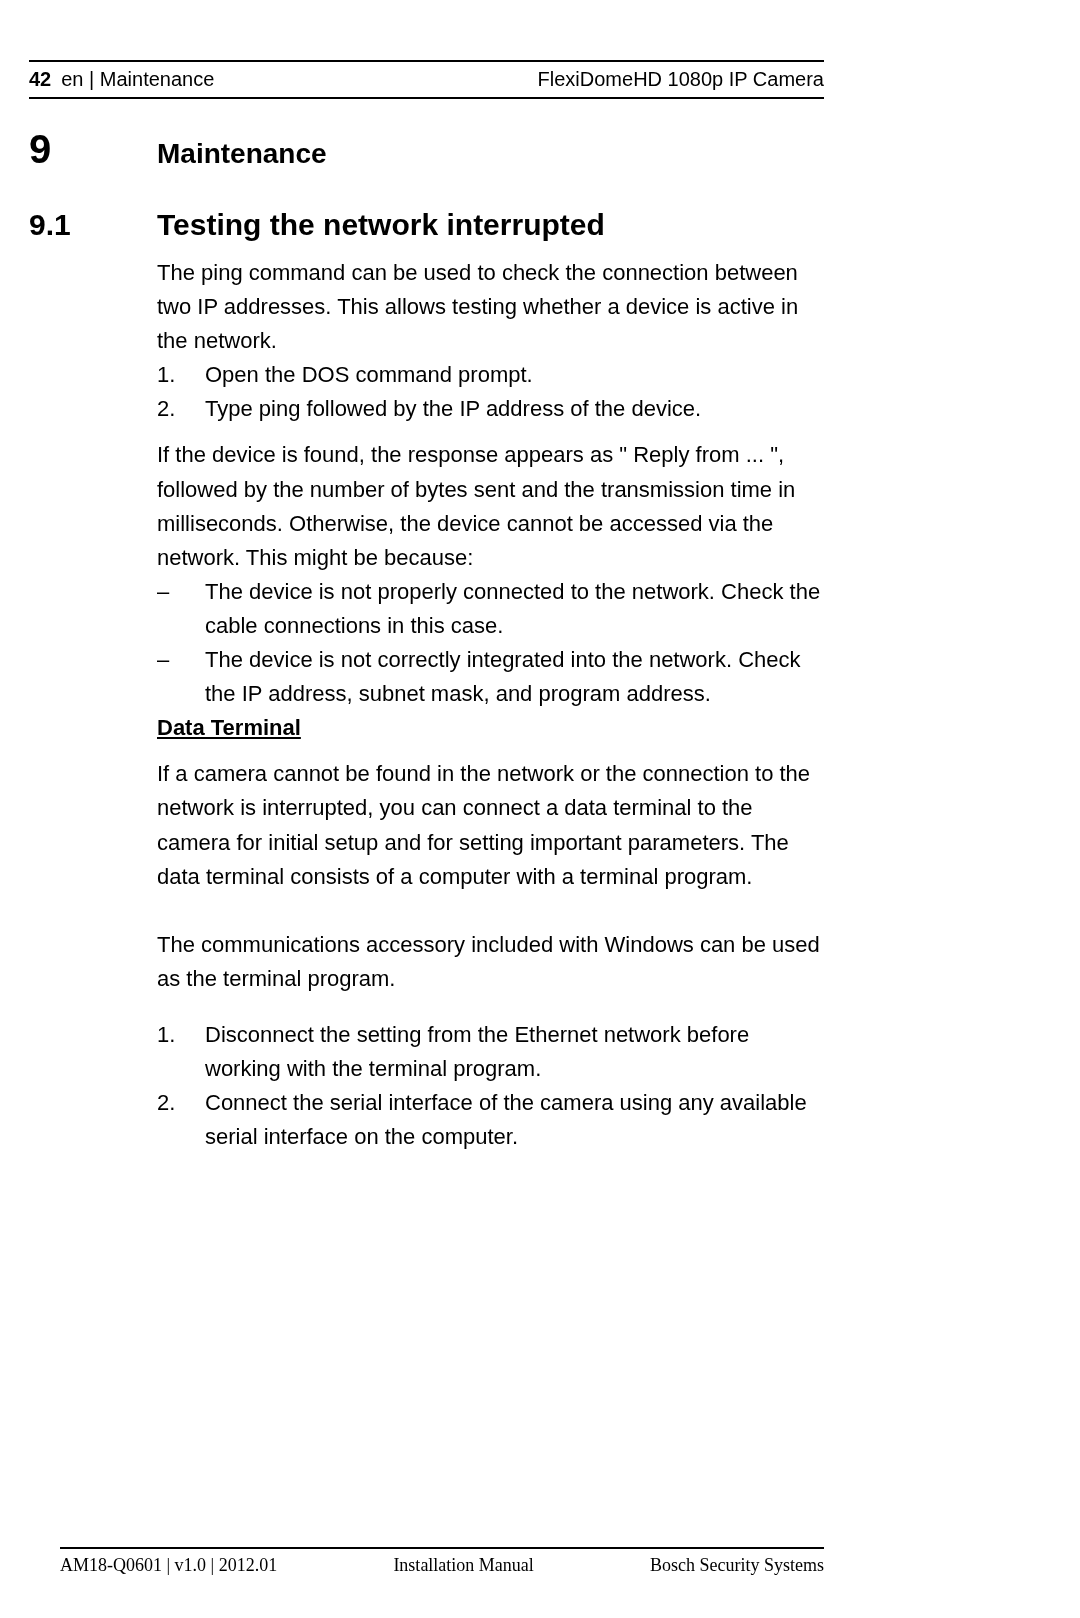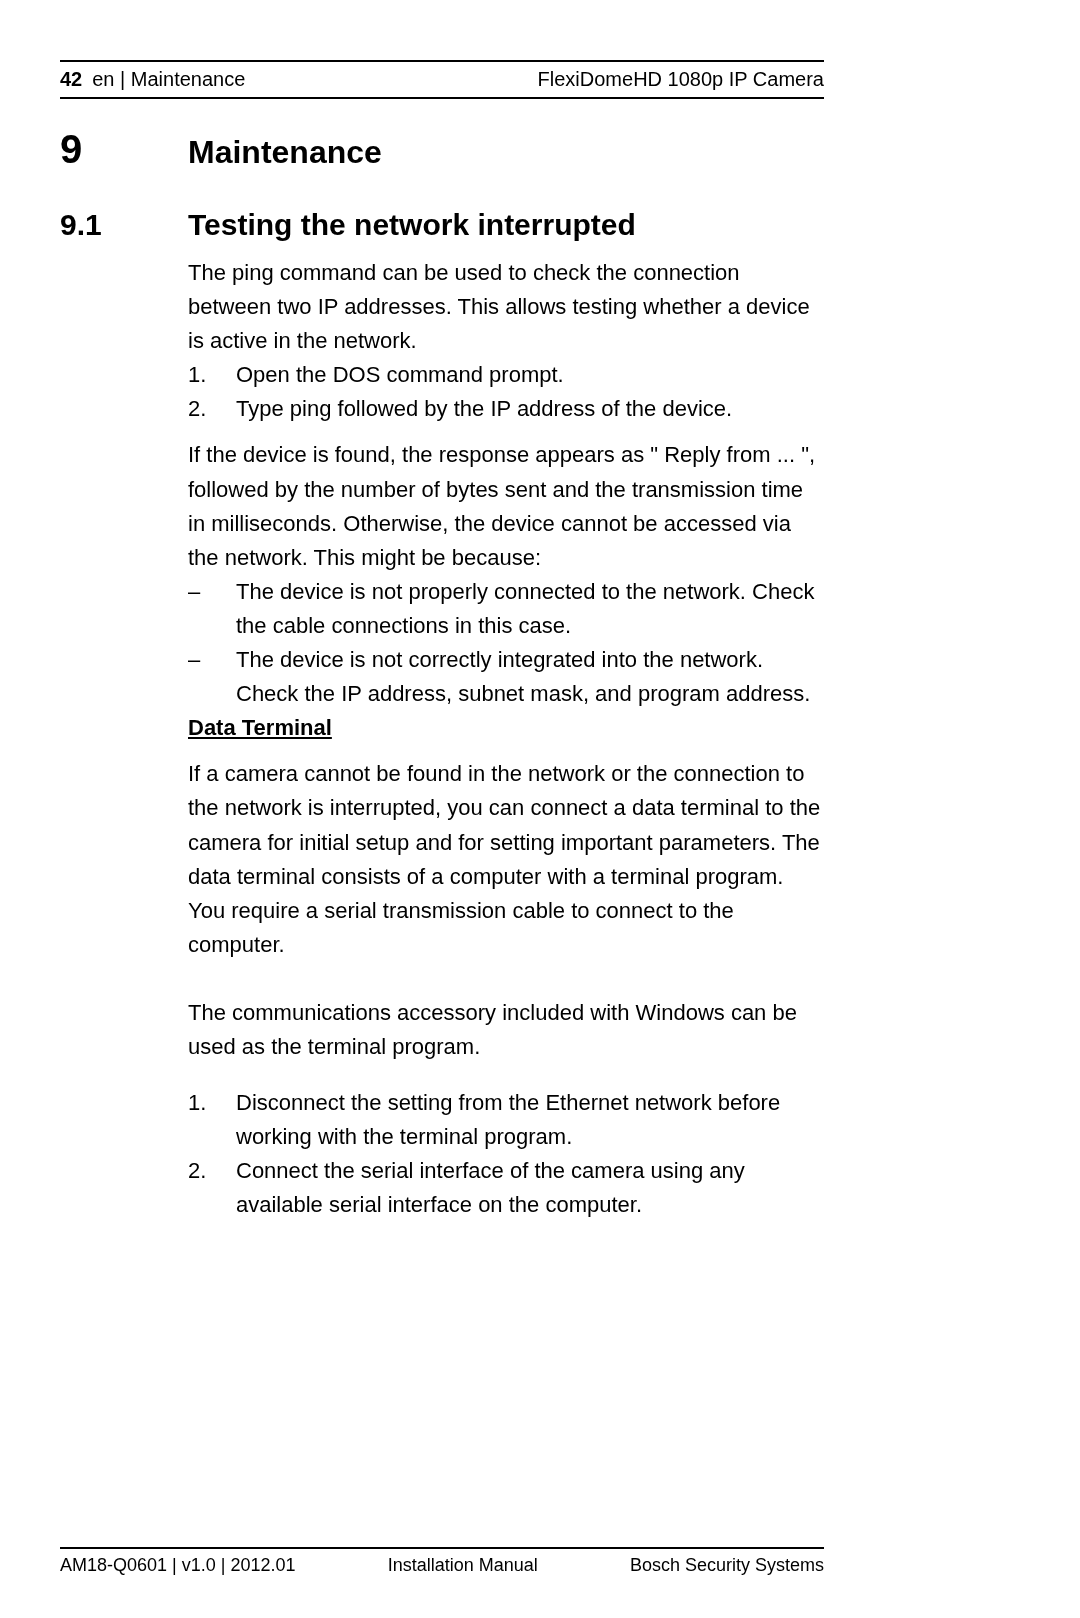--- a/index.html
+++ b/index.html
@@ -1,48 +1,48 @@
 <!DOCTYPE html>
 <html><head>
 <meta charset="utf-8">
 <style>
   * { box-sizing: border-box; margin: 0; padding: 0; }
   html, body { width: 1080px; height: 1618px; background: #fff; font-family: Arial, Helvetica, sans-serif; color: #000; }
-  .page { position: relative; width: 884px; height: 1618px; padding: 60px 60px 40px 60px; }
+  .page { position: relative; width: 884px; height: 1618px; padding: 60px 60px 40px 29px; }
   .header-rule-top { border-top: 2px solid #000; margin-bottom: 4px; }
   .header-line { display: flex; justify-content: space-between; align-items: baseline; font-size: 20px; padding: 2px 0 6px 0; }
   .header-left { display: flex; gap: 10px; }
   .header-rule-bottom { border-top: 2px solid #000; }
   .pgnum { font-weight: bold; }
 
   .content { padding-top: 28px; }
 
   .chapter-row { display: flex; align-items: baseline; margin-bottom: 30px; }
   .chapter-num { width: 128px; font-size: 40px; font-weight: bold; flex-shrink: 0; }
-  .chapter-title { font-size: 32px; font-weight: bold; }
+  .chapter-title { font-size: 28px; font-weight: bold; }
 
   .section-row { display: flex; align-items: baseline; margin-top: 36px; margin-bottom: 14px; }
   .section-num { width: 128px; font-size: 30px; font-weight: bold; flex-shrink: 0; }
   .section-title { font-size: 30px; font-weight: bold; }
 
   .body-block { margin-left: 128px; font-size: 22px; line-height: 1.55; }
   .para { margin-top: 12px; }
   .para + .para { margin-top: 0; }
   .spacer { height: 22px; }
 
   .ol-item { display: flex; }
   .ol-marker { width: 48px; flex-shrink: 0; }
   .ul-item { display: flex; }
   .ul-marker { width: 48px; flex-shrink: 0; }
 
   .bold-sub { font-weight: bold; font-size: 22px; margin-bottom: 6px; text-decoration: underline; }
 
   .footer { position: absolute; left: 60px; right: 60px; bottom: 42px; }
   .footer-rule { border-top: 2px solid #000; margin-bottom: 6px; }
-  .footer-line { display: flex; justify-content: space-between; font-size: 18px; }
+  .footer-line { display: flex; justify-content: space-between; font-size: 18px; font-family: Liberation Serif, serif; }
 </style>
 </head>
 <body>
 
 <div class="page">
 
   <div class="header-rule-top"></div>
   <div class="header-line">
     <div class="header-left">
       <span class="pgnum">42</span>
@@ -85,21 +85,20 @@
       <div class="ul-item">
         <div class="ul-marker">–</div>
         <div>The device is not correctly integrated into the network. Check the IP address, subnet mask, and program address.</div>
       </div>
     </div>
 
 
     <div class="body-block">
       <div class="bold-sub">Data Terminal</div>
       <div class="para">If a camera cannot be found in the network or the connection to the network is interrupted, you can connect a data terminal to the camera for initial setup and for setting important parameters. The data terminal consists of a computer with a terminal program.</div>
-      <div class="para">You require a serial transmission cable to connect to the computer.</div>
       <div class="spacer"></div>
       <div class="para">The communications accessory included with Windows can be used as the terminal program.</div>
       <div class="spacer"></div>
 
       <div class="ol-item">
         <div class="ol-marker">1.</div>
         <div>Disconnect the setting from the Ethernet network before working with the terminal program.</div>
       </div>
       <div class="ol-item">
         <div class="ol-marker">2.</div>

